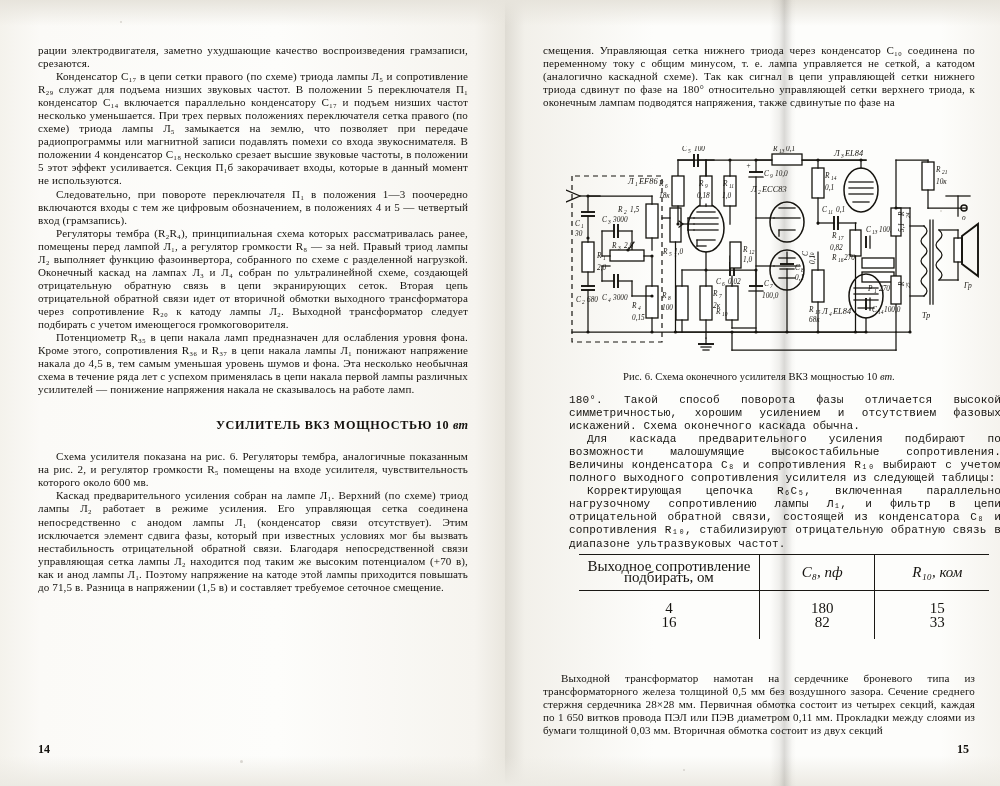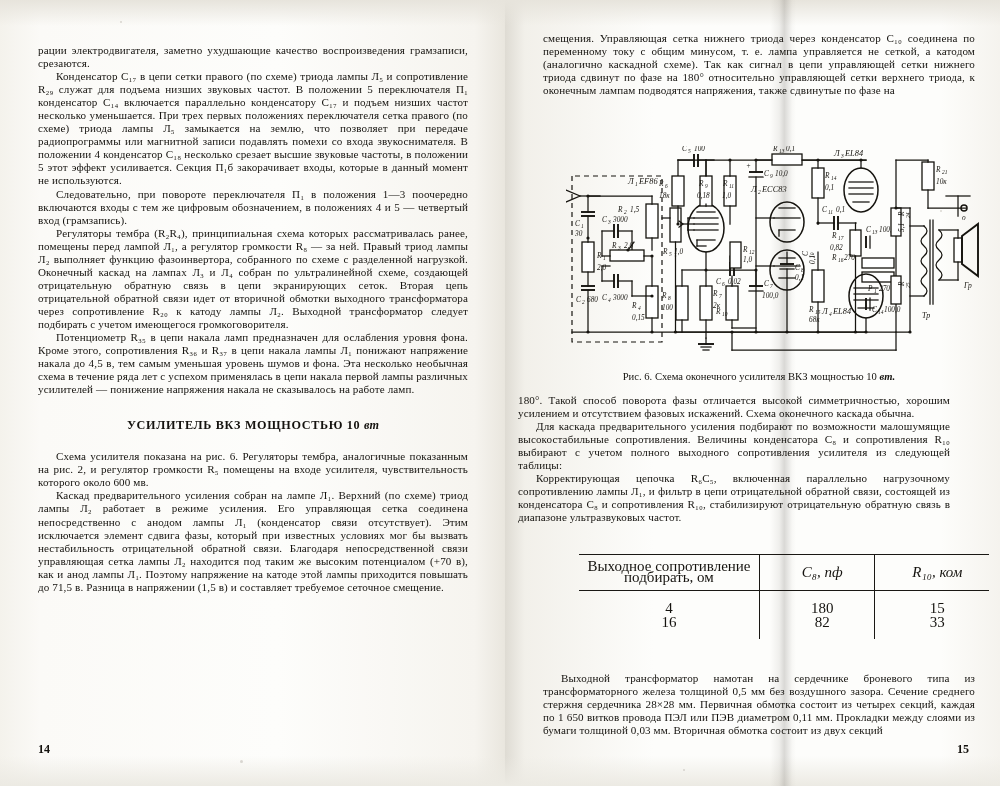--- a/index.html
+++ b/index.html
@@ -17,42 +17,42 @@
     pointer-events:none;}
   .topedge{position:absolute;left:0;top:0;width:1000px;height:26px;
     background:linear-gradient(180deg,#e7e4dc 0%,rgba(253,253,251,0) 100%);}
   .botedge{position:absolute;left:0;bottom:0;width:1000px;height:30px;
     background:linear-gradient(0deg,#eceae3 0%,rgba(253,253,251,0) 100%);}
   .speck{position:absolute;background:#b9b4ab;border-radius:50%;opacity:.5;}
 
   
   .col{position:absolute;color:#15130f;}
   .col-l{left:38px;top:44px;width:430px;}
-  .col-r{left:543px;top:32px;width:432px;}
+  .col-r{left:543px;top:44px;width:432px;}
 
   p{margin:0;font-size:11.1px;line-height:13.05px;text-align:justify;
     text-indent:18px;letter-spacing:.01em;}
   p.noind{text-indent:0;}
   i,.it{font-style:italic;}
 
-  h2.section{font-size:12.2px;font-weight:bold;text-align:center;margin:0;
+  h2.section{font-size:12.2px;font-weight:bold;text-align:right;margin:0;
     letter-spacing:.055em;text-indent:0;}
   h2.section .w{font-style:italic;font-weight:bold;letter-spacing:0;}
   .spacer-m{height:17px;}
   .spacer-l{height:22px;}
 
   .pageno{position:absolute;font-size:12px;font-weight:bold;color:#15130f;}
   .pageno.l{left:38px;top:742px;}
   .pageno.r{left:957px;top:742px;}
 
   
   .figwrap{position:absolute;left:566px;top:146px;width:420px;height:222px;}
   .figcap{position:absolute;left:543px;top:371px;width:432px;text-align:center;
     font-size:10.6px;color:#15130f;}
-  .figcap .it{font-style:italic;font-weight:bold;}
+  .figcap .it{font-style:italic;}
 
   
   .tbl{position:absolute;left:579px;top:554px;width:410px;font-size:15px;color:#15130f;}
   .tbl table{border-collapse:collapse;width:100%;}
   .tbl th,.tbl td{text-align:center;padding:0;}
   .tbl th{font-weight:normal;line-height:11px;padding:6px 4px 7px;vertical-align:middle;}
   .tbl td{line-height:13.5px;padding:0 4px;}
   .tbl .rule-top{border-top:1.6px solid #1a1814;}
   .tbl .rule-mid{border-bottom:1.2px solid #1a1814;}
   .tbl .vline{border-left:1.1px solid #1a1814;padding-left:15px;}
@@ -480,21 +480,21 @@
       <circle class="blob" cx="344" cy="186" r="1.6"></circle>
     </svg>
   </div>
 
   <div class="figcap">
     <span>Рис. 6.</span>
     <span>Схема оконечного усилителя ВКЗ мощностью 10</span>
     <span class="it">вт.</span>
   </div>
 
-  <div class="col" style="left:518px;top:394px;width:432px;">
+  <div class="col" style="left:569px;top:394px;width:432px;font-family:Liberation Mono, monospace;">
     <p class="noind">180°. Такой способ поворота фазы отличается высокой симметричностью, хорошим усилением и отсутствием фазовых искажений. Схема оконечного каскада обычна.</p>
     <p>Для каскада предварительного усиления подбирают по возможности малошумящие высокостабильные сопротивления. Величины конденсатора C₈ и сопротивления R₁₀ выбирают с учетом полного выходного сопротивления усилителя из следующей таблицы:</p>
     <p>Корректирующая цепочка R₆C₅, включенная параллельно нагрузочному сопротивлению лампы Л₁, и фильтр в цепи отрицательной обратной связи, состоящей из конденсатора C₈ и сопротивления R₁₀, стабилизируют отрицательную обратную связь в диапазоне ультразвуковых частот.</p>
   </div>
 
   <div class="tbl">
     <table>
       <thead>
         <tr class="rule-top">
           <th style="width:44%;">

